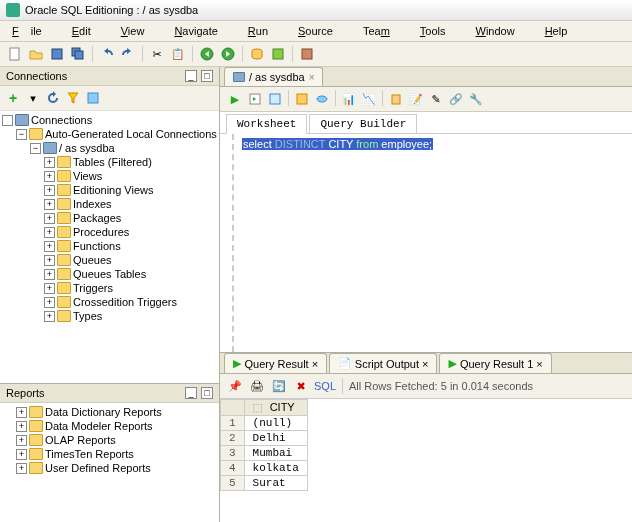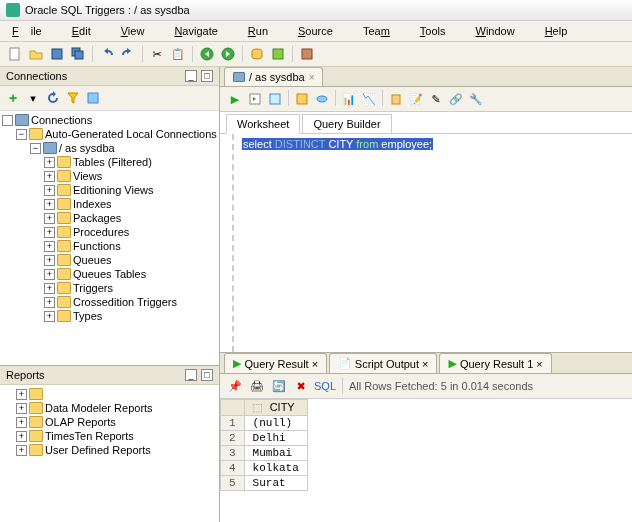--- a/index.html
+++ b/index.html
@@ -21,28 +21,28 @@
 .panel-tb { display: flex; gap: 2px; padding: 3px 4px; background: #f4f2e8; border-bottom: 1px solid #ddd; }
 .tree { font-size: 11px; }
 .tree .nd { padding: 1px 0; display: flex; align-items: center; gap: 2px; white-space: nowrap; }
 .tree .tw { width: 11px; height: 11px; border: 1px solid #888; font-size: 9px; line-height: 9px; text-align: center; background: #fff; flex-shrink: 0; }
 .tree .ic { width: 14px; height: 12px; flex-shrink: 0; }
 .tree .d1 { padding-left: 14px; }
 .tree .d2 { padding-left: 28px; }
 .tree .d3 { padding-left: 42px; }
 .ic-folder { background: #f9d670; border: 1px solid #c9a030; border-radius: 1px; }
 .ic-db { background: #8ac; border: 1px solid #579; border-radius: 1px; }
-.reports { height: 157px; display: flex; flex-direction: column; border-top: 1px solid #b0b0a0; }
+.reports { height: 139px; display: flex; flex-direction: column; border-top: 1px solid #b0b0a0; }
 .right { flex: 1; display: flex; flex-direction: column; background: #fff; }
 .tabstrip { display: flex; background: #e8e5d4; border-bottom: 1px solid #b0b0a0; padding-left: 4px; align-items: end; }
 .tab { padding: 3px 8px; background: #f8f6ec; border: 1px solid #b0b0a0; border-bottom: none; border-radius: 3px 3px 0 0; margin-right: 2px; display: flex; align-items: center; gap: 4px; }
 .tab .x { color: #888; font-size: 10px; }
 .ed-tb { display: flex; gap: 2px; padding: 3px 6px; background: #f4f2e8; border-bottom: 1px solid #d0cdb8; }
 .subtabs { display: flex; padding: 2px 6px 0; background: #fff; border-bottom: 1px solid #ccc; }
-.subtab { padding: 3px 10px; border: 1px solid #ccc; border-bottom: none; margin-right: 2px; background: #fff; }
+.subtab { padding: 3px 10px; border: 1px solid #ccc; border-bottom: none; margin-right: 2px; background: #fff; font-family: Liberation Mono, monospace; }
 .subtab.active { border-bottom: 1px solid #fff; margin-bottom: -1px; }
 .editor { flex: 1; background: #fff; padding: 4px 8px; font-family: 'Courier New', monospace; font-size: 12px; border-left: 2px dashed #ccc; margin-left: 12px; position: relative; overflow: hidden; }
 .sql-line { background: #3860c8; color: #fff; display: inline; padding: 0 1px; }
 .kw-blue { color: #9bd; }
 .kw-green { color: #9e9; }
 .results { height: 170px; display: flex; flex-direction: column; border-top: 1px solid #b0b0a0; background: #f4f2e8; }
 .rtabs { display: flex; align-items: center; padding-left: 4px; background: #e8e5d4; border-bottom: 1px solid #b0b0a0; }
 .rtab { padding: 3px 8px; background: #f8f6ec; border: 1px solid #b0b0a0; border-bottom: none; border-radius: 3px 3px 0 0; margin-right: 2px; display: flex; align-items: center; gap: 3px; }
 .rtb { display: flex; gap: 4px; padding: 3px 6px; align-items: center; border-bottom: 1px solid #ccc; }
 .rtb .lbl { color: #555; }
@@ -52,21 +52,21 @@
 .grid th { background: #ece9d8; font-weight: normal; }
 .grid .rn { text-align: right; color: #555; background: #f4f2e8; }
 .play { color: #2a2; font-size: 11px; }
 svg { display: block; }
 </style>
 </head>
 <body>
 
 <div class="titlebar">
   <span class="ico"></span>
-  <span>Oracle SQL Triggers : / as sysdba</span>
+  <span>Oracle SQL Editioning : / as sysdba</span>
 </div>
 
 <div class="menubar">
   <span><u>F</u><span></span>ile</span>
   <span><u>E</u>dit</span>
   <span><u>V</u>iew</span>
   <span><u>N</u>avigate</span>
   <span><u>R</u>un</span>
   <span><u>S</u>ource</span>
   <span>Tea<u>m</u></span>
@@ -262,20 +262,21 @@
           <span class="cb">_</span>
           <span class="cb">□</span>
         </div>
       </div>
       <div class="panel-body">
         <div class="tree">
           <div id="report-nodes">
               <div class="nd d1">
                 <span class="tw">+</span>
                 <span class="ic ic-folder"></span>
+                <span>Data Dictionary Reports</span>
               </div>
               <div class="nd d1">
                 <span class="tw">+</span>
                 <span class="ic ic-folder"></span>
                 <span>Data Modeler Reports</span>
               </div>
               <div class="nd d1">
                 <span class="tw">+</span>
                 <span class="ic ic-folder"></span>
                 <span>OLAP Reports</span>

